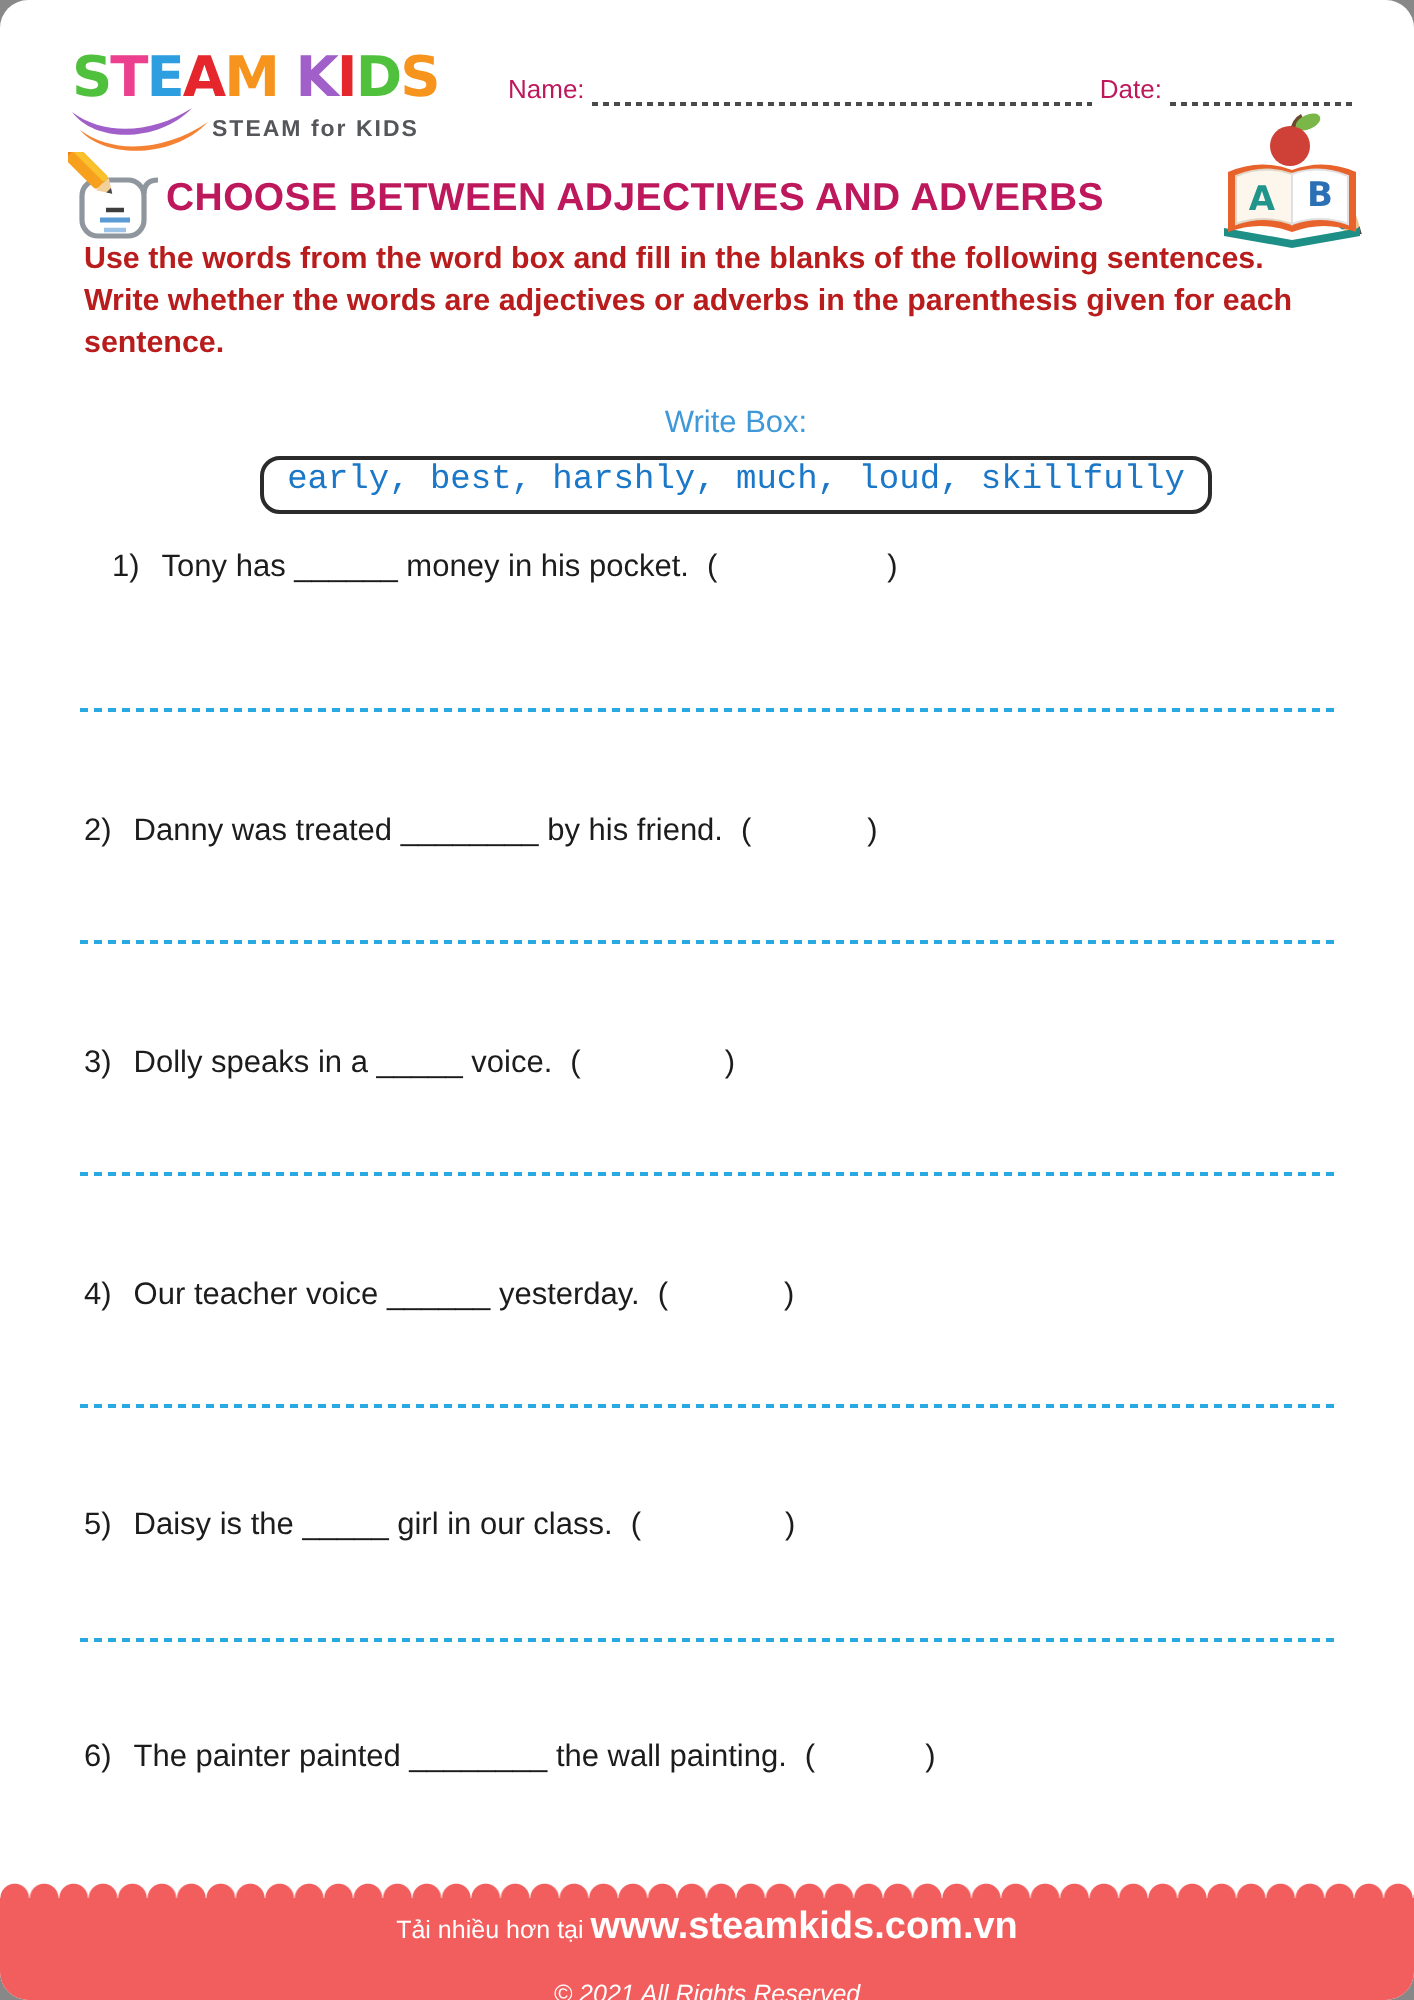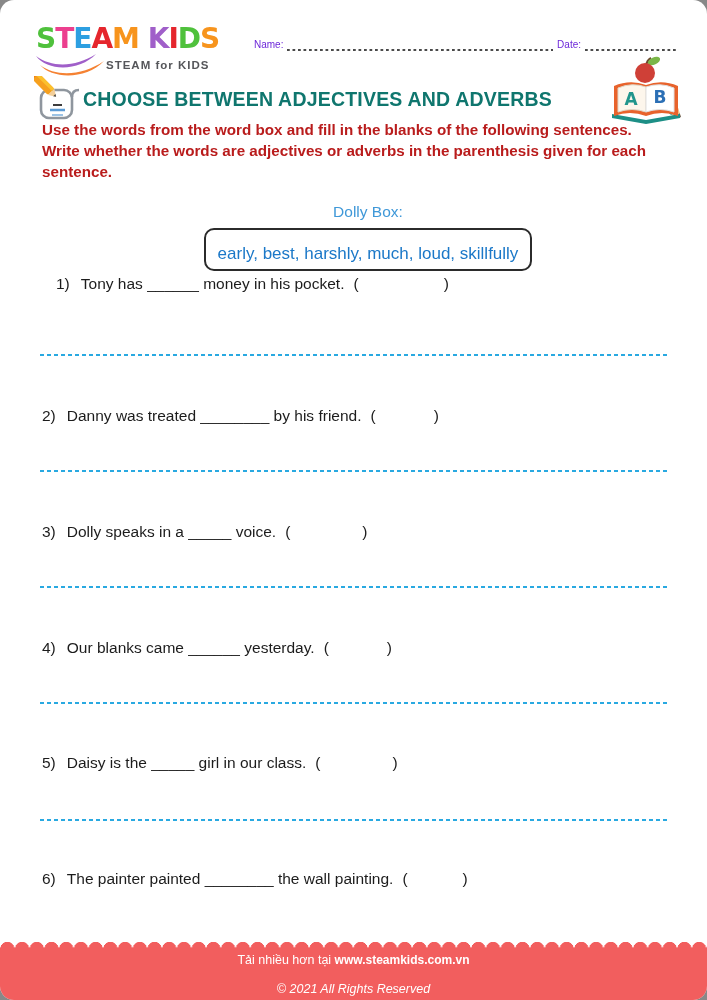--- a/index.html
+++ b/index.html
@@ -23,21 +23,21 @@
   }
   .logo-sub-row { display: flex; align-items: flex-start; margin-top: -2px; }
   .logo-swoosh { width: 72px; height: 26px; flex: 0 0 auto; margin-left: -2px; }
   .logo-subtitle {
     font-weight: bold; font-size: 11.5px; color: #55565a;
     letter-spacing: 1px; margin-top: 6px; white-space: nowrap;
   }
 
   .name-date-row {
     position: absolute; left: 254px; right: 26px; top: 37px;
-    display: flex; align-items: flex-end; font-size: 10px; color: #6d28d9;
+    display: flex; align-items: flex-end; font-size: 13px; color: #be185d;
   }
   .nd-label { flex: 0 0 auto; padding-bottom: 1px; }
   .dotted-line {
     flex: 1 1 auto; height: 14px; margin: 0 4px;
     background-image: repeating-linear-gradient(90deg, #4a4a4a 0 3px, transparent 3px 5.5px);
     background-repeat: repeat-x; background-size: 5.5px 1.6px; background-position: 0 bottom;
   }
   .date-line { flex: 0 0 92px; }
 
   
@@ -54,22 +54,22 @@
     position: absolute; left: 42px; top: 119px; width: 640px;
     font-size: 15.2px; font-weight: bold; line-height: 21px;
   }
 
   
   .helpbox-wrap { position: absolute; left: 30px; top: 203px; width: 676px; text-align: center; }
   .helpbox-label { font-size: 15.5px; }
   .helpbox {
     display: inline-block; margin-top: 7px;
     border: 2px solid #2b2b2b; border-radius: 10px;
-    padding: 14px 12px 5px 12px;
-    font-size: 17px; background: #fff;
+    padding: 1px 12px 5px 12px;
+    font-size: 17px; background: #fff; font-family: Liberation Mono, monospace;
   }
 
   
   .question {
     position: absolute; left: 42px; right: 30px;
     font-size: 15.5px; color: #1c1c1c; white-space: nowrap;
   }
   .qnum { display: inline-block; margin-right: 11px; }
   .qtext { }
   .paren { margin-left: 9px; }
@@ -86,21 +86,21 @@
   .scallops {
     height: 8px;
     background-image: radial-gradient(7.4px at 50% 100%, #f25e5e 6.9px, transparent 7.4px);
     background-size: 14.73px 8px; background-repeat: repeat-x;
   }
   .footer-band {
     background: #f25e5e; color: #ffffff; text-align: center;
     padding: 4px 0 10px 0; height: 51px;
   }
   .footer-line1 { font-size: 12.5px; }
-  .footer-url { font-weight: bold; font-size: 12px; }
+  .footer-url { font-weight: bold; font-size: 19px; }
   .footer-line2 { font-size: 12.5px; font-style: italic; margin-top: 15px; }
 </style>
 </head>
 <body>
 
 <div class="page">
 
   <div class="logo-block">
     <div class="logo-wordmark"><span style="color: rgb(79, 193, 60);">S</span><span style="color: rgb(236, 63, 142);">T</span><span style="color: rgb(45, 159, 225);">E</span><span style="color: rgb(229, 38, 45);">A</span><span style="color: rgb(247, 148, 29);">M</span>&nbsp;<span style="color: rgb(160, 95, 201);">K</span><span style="color: rgb(229, 38, 45);">I</span><span style="color: rgb(79, 193, 60);">D</span><span style="color: rgb(247, 148, 29);">S</span></div>
     <div class="logo-sub-row">
@@ -127,21 +127,21 @@
     <line x1="18" y1="39" x2="29" y2="39" stroke="#9cc3e5" stroke-width="2.2"></line>
     <g transform="rotate(45 14 12)">
       <rect x="-4" y="8" width="23" height="9" rx="2" fill="#f6a01e"></rect>
       <rect x="-4" y="8" width="23" height="3.5" rx="1.5" fill="#fbc02d"></rect>
       <polygon points="19,8 26,12.5 19,17" fill="#f3cf9a"></polygon>
       <polygon points="23.5,10.9 26,12.5 23.5,14.2" fill="#4a4a4a"></polygon>
       <rect x="-7" y="8" width="4" height="9" fill="#ef7f1a"></rect>
     </g>
   </svg>
 
-  <div class="page-title" style="color:#0f766e;">CHOOSE BETWEEN ADJECTIVES AND ADVERBS</div>
+  <div class="page-title" style="color:#be185d;">CHOOSE BETWEEN ADJECTIVES AND ADVERBS</div>
 
   <svg class="book-icon" viewBox="0 0 84 72">
     <g transform="translate(50,34) rotate(42)">
       <rect x="0" y="0" width="30" height="10" rx="2" fill="#21958c"></rect>
       <rect x="0" y="0" width="30" height="4" rx="2" fill="#2fb3a6"></rect>
       <polygon points="30,0 38,5 30,10" fill="#efc08a"></polygon>
       <polygon points="34.5,2.8 38,5 34.5,7.2" fill="#4a4a4a"></polygon>
     </g>
     <path d="M40 12 q1 -6 5 -8" stroke="#6c4a2f" stroke-width="2.2" fill="none"></path>
     <ellipse cx="48" cy="7" rx="6.5" ry="3.6" fill="#7ab648" transform="rotate(-24 48 7)"></ellipse>
@@ -155,41 +155,41 @@
     <text x="54" y="49" font-size="17" font-weight="bold" font-family="DejaVu Sans, sans-serif" fill="#2b6fb5" text-anchor="middle">B</text>
   </svg>
 
   <div class="instructions" style="color:#b91c1c;">
     <div>Use the words from the word box and fill in the blanks of the following sentences.</div>
     <div>Write whether the words are adjectives or adverbs in the parenthesis given for each</div>
     <div>sentence.</div>
   </div>
 
   <div class="helpbox-wrap">
-    <div class="helpbox-label" style="color:#3f98d8;">Dolly Box:</div>
+    <div class="helpbox-label" style="color:#3f98d8;">Write Box:</div>
     <div class="helpbox" style="color:#1b78c8;">early, best, harshly, much, loud, skillfully</div>
   </div>
 
   <div class="question" style="top:275px;margin-left:14px;">
     <span class="qnum">1)</span><span class="qtext">Tony has ______ money in his pocket.</span><span class="paren"><span>(</span><span class="paren-gap g-85"></span><span>)</span></span>
   </div>
   <div class="separator" style="top:354px;"></div>
 
   <div class="question" style="top:407px;">
     <span class="qnum">2)</span><span class="qtext">Danny was treated ________ by his friend.</span><span class="paren"><span>(</span><span class="paren-gap g-58"></span><span>)</span></span>
   </div>
   <div class="separator" style="top:470px;"></div>
 
   <div class="question" style="top:523px;">
     <span class="qnum">3)</span><span class="qtext">Dolly speaks in a _____ voice.</span><span class="paren"><span>(</span><span class="paren-gap g-72"></span><span>)</span></span>
   </div>
   <div class="separator" style="top:586px;"></div>
 
   <div class="question" style="top:639px;">
-    <span class="qnum">4)</span><span class="qtext">Our blanks came ______ yesterday.</span><span class="paren"><span>(</span><span class="paren-gap g-58"></span><span>)</span></span>
+    <span class="qnum">4)</span><span class="qtext">Our teacher voice ______ yesterday.</span><span class="paren"><span>(</span><span class="paren-gap g-58"></span><span>)</span></span>
   </div>
   <div class="separator" style="top:702px;"></div>
 
   <div class="question" style="top:754px;">
     <span class="qnum">5)</span><span class="qtext">Daisy is the _____ girl in our class.</span><span class="paren"><span>(</span><span class="paren-gap g-72"></span><span>)</span></span>
   </div>
   <div class="separator" style="top:819px;"></div>
 
   <div class="question" style="top:870px;">
     <span class="qnum">6)</span><span class="qtext">The painter painted ________ the wall painting.</span><span class="paren"><span>(</span><span class="paren-gap g-55"></span><span>)</span></span>

